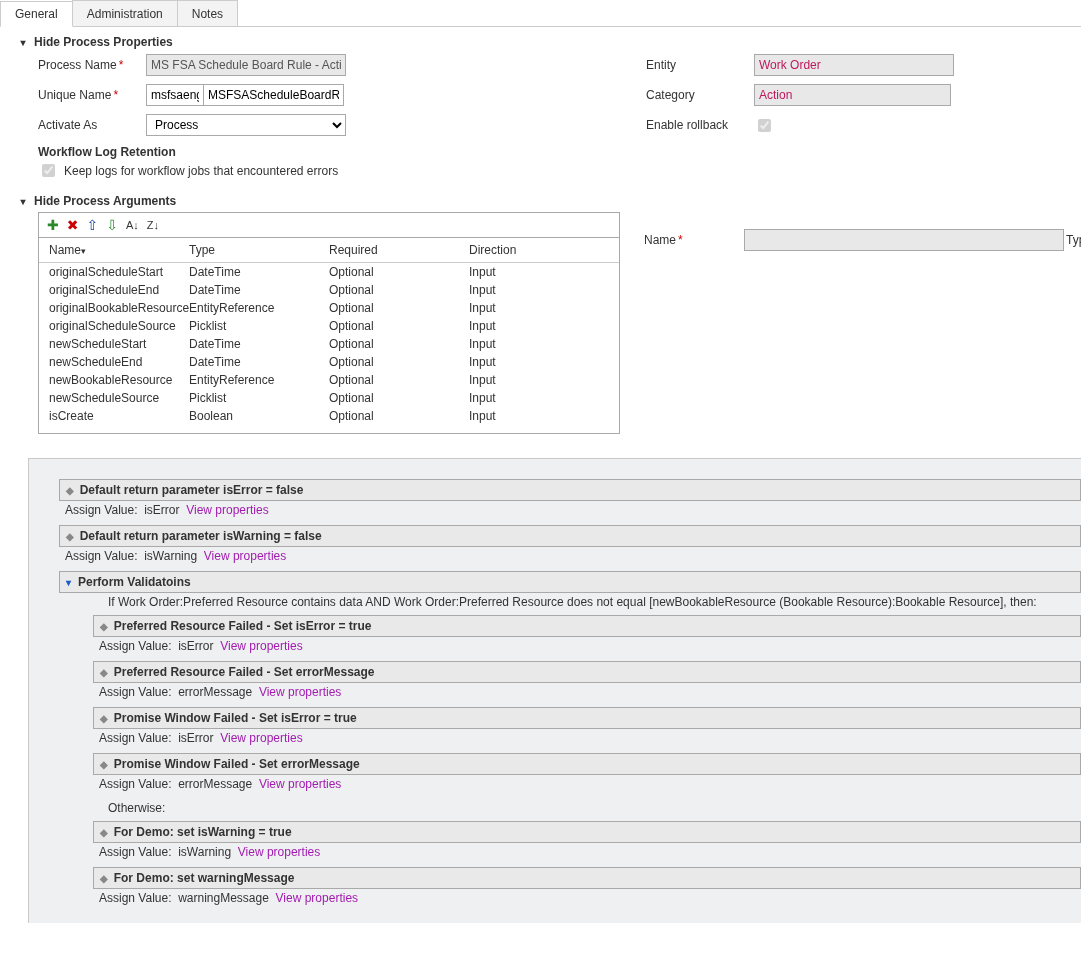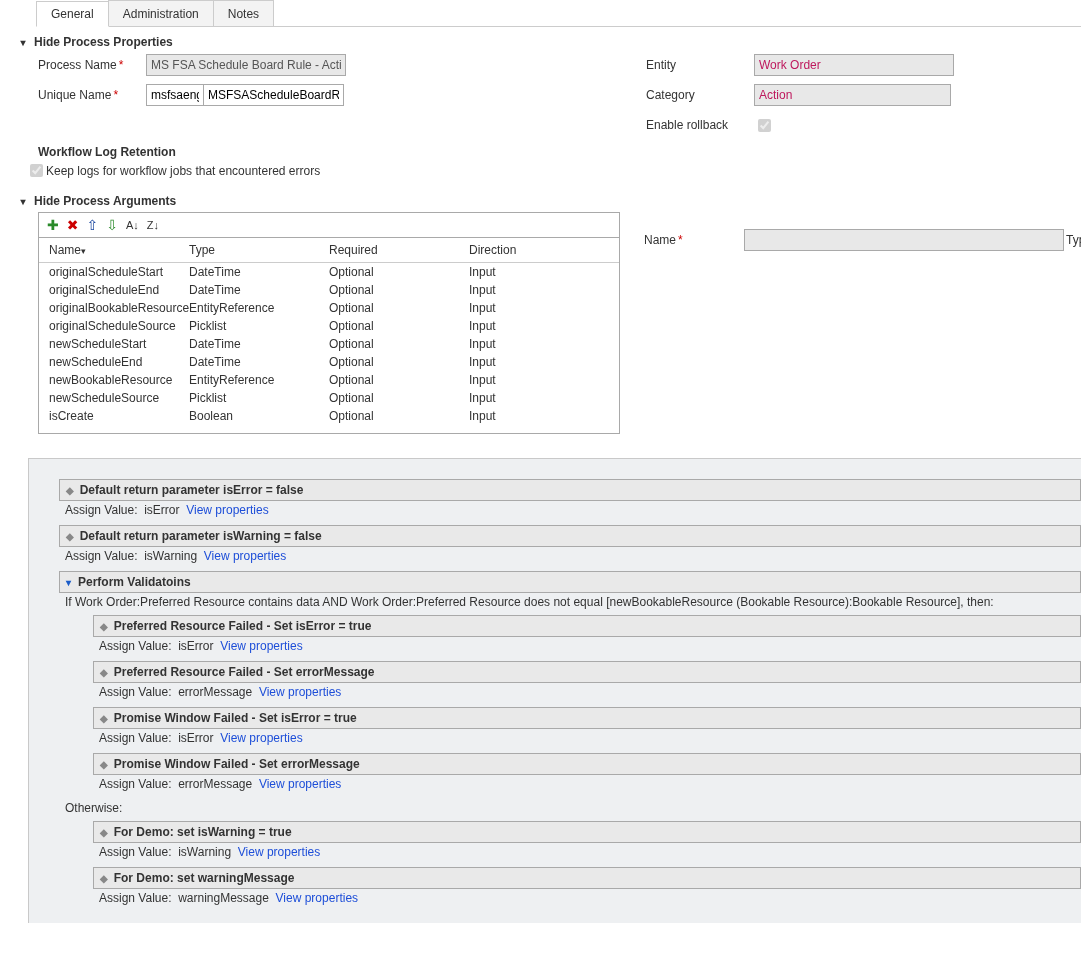--- a/index.html
+++ b/index.html
@@ -1,34 +1,34 @@
 <!DOCTYPE html>
 <html><head>
 <meta charset="utf-8">
 <style>
   html, body { margin:0; padding:0; font-family:"Segoe UI", Arial, sans-serif; font-size:12px; color:#333; background:#fff; width:1081px; }
-  .tabs { display:flex; border-bottom:1px solid #ccc; height:26px;margin-left:36px; }
+  .tabs { display:flex; border-bottom:1px solid #ccc; height:26px; }
   .tabs .tab { padding:4px 14px; border:1px solid #ccc; border-bottom:none; background:#f3f3f3; margin-right:-1px; cursor:pointer; display:flex; align-items:center; }
   .tabs .tab.active { background:#fff; font-weight:normal; color:#333; border-bottom:1px solid #fff; position:relative; top:1px; }
   .section-hdr { display:flex; align-items:center; padding:8px 18px 4px; font-weight:600; font-size:12px; }
   .collapse-arrow { width:10px; text-align:center; margin-right:6px; font-size:10px; color:#333; cursor:pointer; }
   .props-grid { display:flex; padding:0 18px 4px 38px; gap:300px; }
   .col { display:flex; flex-direction:column; gap:6px; }
   .fld { display:flex; align-items:center; min-height:24px; }
   .fld label { width:108px; font-size:12px; }
   .req { color:#c00; margin-left:2px; }
   input.text, select.sel, .ro { height:22px; box-sizing:border-box; border:1px solid #a9a9a9; padding:0 4px; font-family:inherit; font-size:12px; }
   .ro { background:#e8e8e8; color:#be185d; display:flex; align-items:center; }
   input.text[readonly] { background:#e8e8e8; color:#555; }
   .unique { display:flex; gap:0; }
   .unique input { width:58px; }
   .unique input+input { width:140px; border-left:none; }
   select.sel { width:200px; background:#fff; }
   .wfl { padding:4px 18px 0 38px; font-weight:600; }
-  .chkrow { padding:2px 18px 6px 26px; display:flex; align-items:center; }
+  .chkrow { padding:2px 18px 6px 38px; display:flex; align-items:center; gap:6px; }
   input[type=checkbox][disabled] { accent-color:#999; }
 
   .args-wrap { display:flex; align-items:flex-start; padding:0 18px 6px 38px; gap:24px; }
   .args-left { width:588px; }
   .args-toolbar { border:1px solid #a9a9a9; height:24px; display:flex; align-items:center; gap:8px; padding:0 8px; }
   .args-toolbar span { font-size:14px; line-height:1; cursor:pointer; }
   .ic-add{color:#2a8a2a;} .ic-del{color:#c00;} .ic-up{color:#1e4aa0;} .ic-dn{color:#2a8a2a;}
   .args-head, .args-row { display:grid; grid-template-columns:140px 140px 140px 140px; padding:0 10px; align-items:center; font-size:12px; }
   .args-head { height:24px; border-bottom:1px solid #ccc; }
   .args-head span { cursor:pointer; }
@@ -40,25 +40,25 @@
   .args-right .fld label { width:100px; }
   .args-right input.text, .args-right select.sel, .args-right .ro { width:320px; }
   textarea.desc { width:320px; height:50px; border:1px solid #a9a9a9; resize:none; font-family:inherit; font-size:12px; }
   .radio-row { display:flex; align-items:center; gap:18px; }
   .radio-row label { display:flex; align-items:center; gap:4px; width:auto; }
 
   .steps-outer { margin:18px 0 0 28px; border:1px solid #c9c9c9; border-right:none; border-bottom:none; background:#eef0f2; padding:20px 0 10px 30px; }
   .step-title { border:1px solid #a9a9a9; background:#e9e9e9; padding:3px 6px; font-weight:600; display:flex; align-items:center; margin-bottom:0; }
   .step-sub { padding:2px 0 8px 6px; font-size:12px; }
   .step-sub .lbl { color:#333; }
-  .step-sub a { color:#1d4ed8; text-decoration:none; cursor:pointer; }
+  .step-sub a { color:#a21caf; text-decoration:none; cursor:pointer; }
   .bullet { color:#888; font-size:10px; margin-right:6px; }
   .tree-arrow { color:#1a5cc8; display:inline-block; width:12px; font-size:10px; }
   .indent1 { margin-left:34px; }
-  .cond { padding:2px 0 6px 6px; font-size:12px; }
+  .cond { padding:2px 0 6px 6px; font-size:12px;margin-left:43px; }
 </style>
 </head>
 <body>
 
 <div class="tabs">
   <div class="tab active">General</div>
   <div class="tab">Administration</div>
   <div class="tab">Notes</div>
 </div>
 
@@ -72,20 +72,26 @@
     <div class="fld">
       <label><span>Process Name</span><span class="req">*</span></label>
       <input class="text" style="width: 200px;" readonly="" value="MS FSA Schedule Board Rule - Action Sa">
     </div>
     <div class="fld">
       <label><span>Unique Name</span><span class="req">*</span></label>
       <div class="unique">
         <input class="text" value="msfsaeng_" style="">
         <input class="text" value="MSFSAScheduleBoardRuleAct" style="">
       </div>
+    </div>
+    <div class="fld">
+      <label>Activate As</label>
+      <select class="sel">
+        <option>Process</option>
+      </select>
     </div>
   </div>
 
   <div class="col">
     <div class="fld">
       <label>Entity</label>
       <div class="ro" style="width:200px">Work Order</div>
     </div>
     <div class="fld">
       <label>Category</label>

